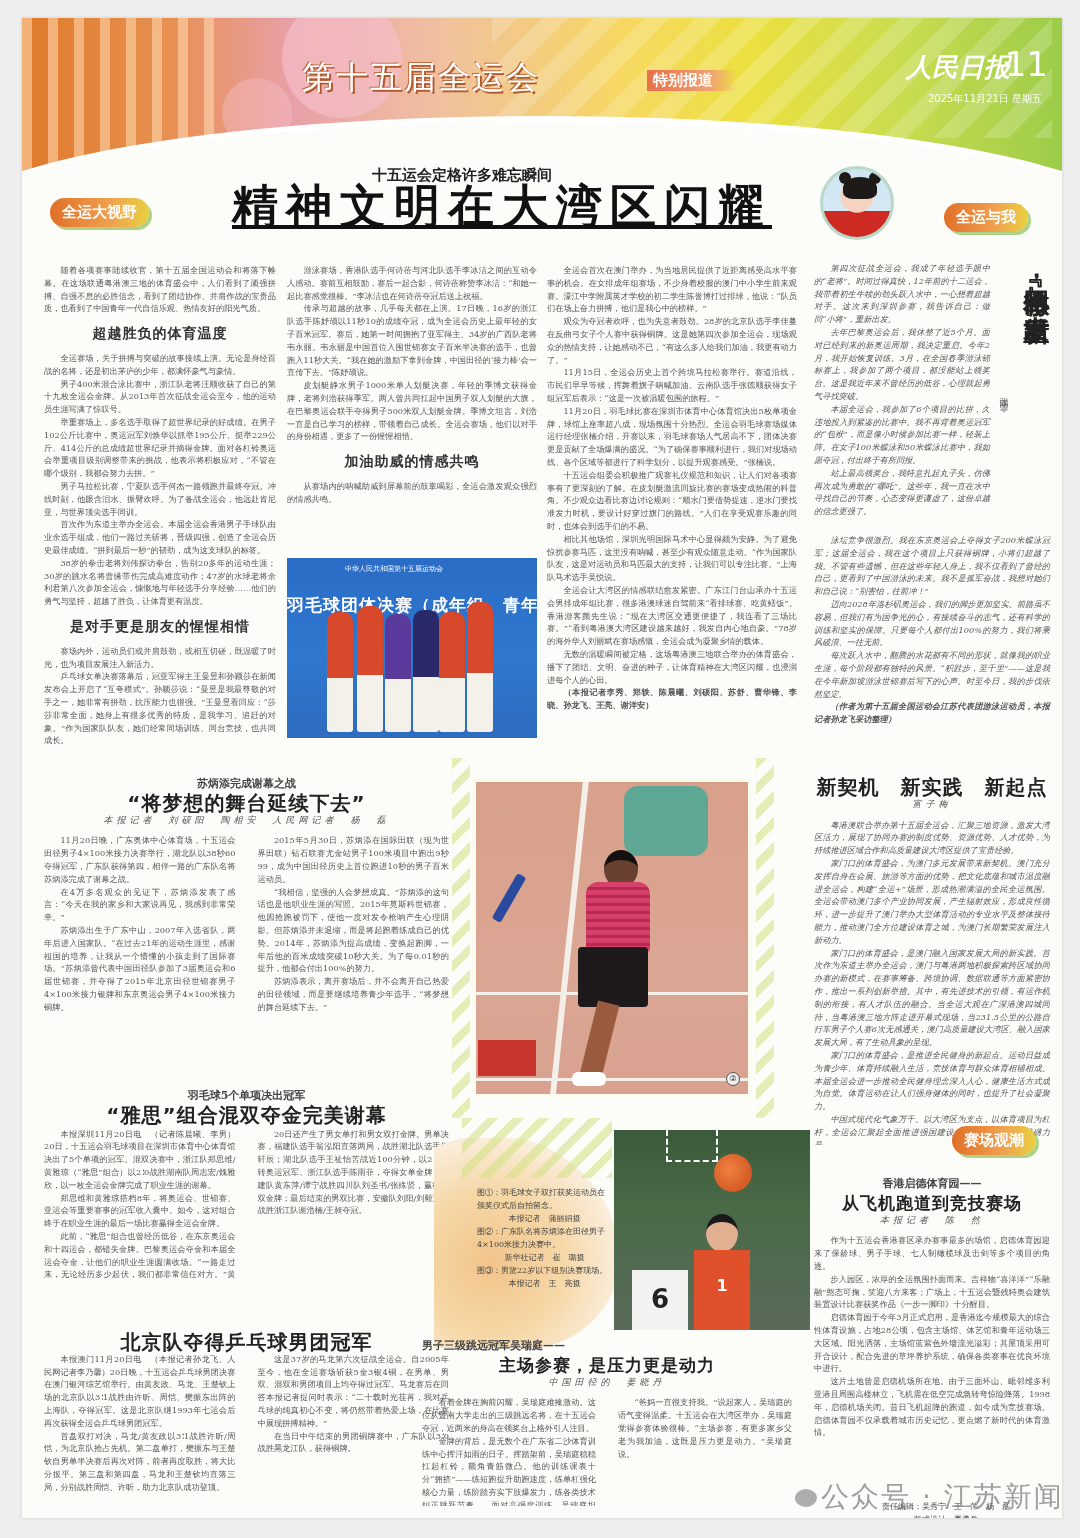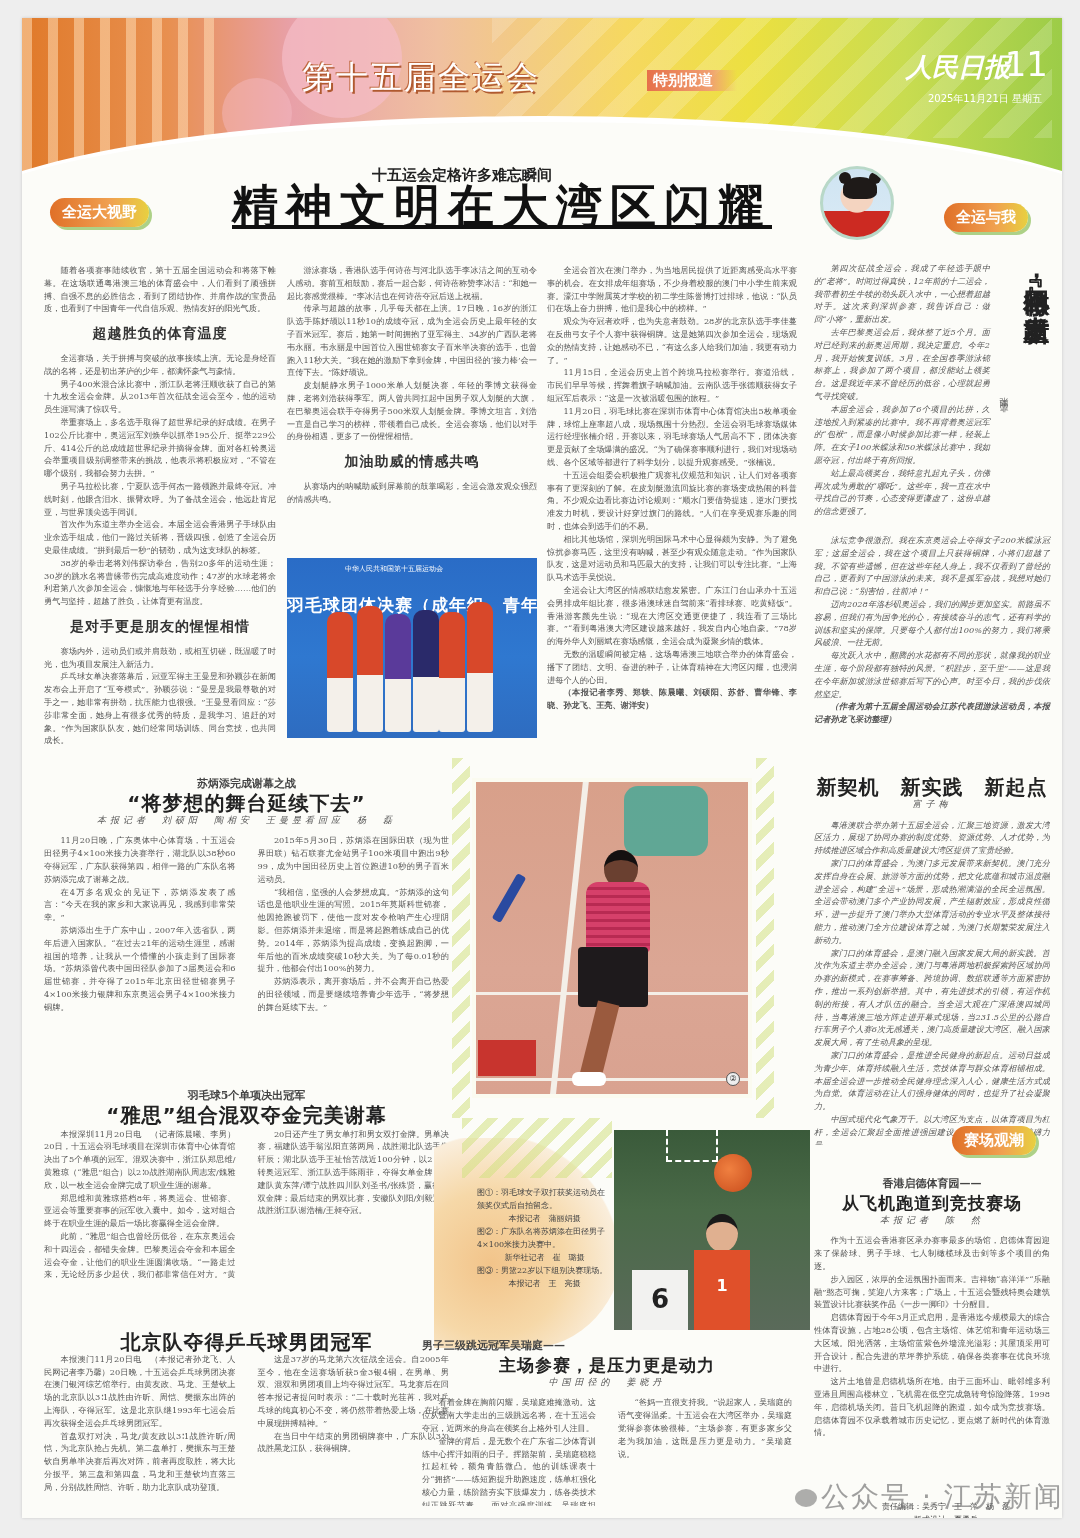--- a/index.html
+++ b/index.html
@@ -158,21 +158,21 @@
   <div class="col" style="left:792px;top:516px;width:236px;font-style:italic;">
     <p>泳坛竞争很激烈。我在东京奥运会上夺得女子200米蝶泳冠军；这届全运会，我在这个项目上只获得铜牌，小将们超越了我。不管有些遗憾，但在这些年轻人身上，我不仅看到了曾经的自己，更看到了中国游泳的未来。我不是孤军奋战，我想对她们和自己说：“别害怕，往前冲！”</p>
     <p>迈向2028年洛杉矶奥运会，我们的脚步更加坚实。前路虽不容易，但我们有为国争光的心，有接续奋斗的志气，还有科学的训练和坚实的保障。只要每个人都付出100%的努力，我们将乘风破浪、一往无前。</p>
     <p>每次跃入水中，翻腾的水花都有不同的形状，就像我的职业生涯，每个阶段都有独特的风景。“积跬步，至千里”——这是我在今年新加坡游泳世锦赛后写下的心声。时至今日，我的步伐依然坚定。</p>
     <p style="font-weight:bold;">（作者为第十五届全国运动会江苏代表团游泳运动员，本报记者孙龙飞采访整理）</p>
   </div>
 
   <div class="col" style="left:22px;top:760px;width:405px;">
     <div class="small-kicker">苏炳添完成谢幕之战</div>
     <div class="mid-title">“将梦想的舞台延续下去”</div>
-    <div class="byline">本报记者　刘硕阳　陶相安　王曼昱看回应　杨　磊</div>
+    <div class="byline">本报记者　刘硕阳　陶相安　人民网记者　杨　磊</div>
     <div class="two-col">
       <div>
         <p>11月20日晚，广东奥体中心体育场，十五运会田径男子4×100米接力决赛举行，湖北队以38秒60夺得冠军，广东队获得第四，相伴一路的广东队名将苏炳添完成了谢幕之战。</p>
         <p>在4万多名观众的见证下，苏炳添发表了感言：“今天在我的家乡和大家说再见，我感到非常荣幸。”</p>
         <p>苏炳添出生于广东中山，2007年入选省队，两年后进入国家队。“在过去21年的运动生涯里，感谢祖国的培养，让我从一个懵懂的小孩走到了国际赛场。”苏炳添曾代表中国田径队参加了3届奥运会和6届世锦赛，并夺得了2015年北京田径世锦赛男子4×100米接力银牌和东京奥运会男子4×100米接力铜牌。</p>
       </div>
       <div>
         <p>2015年5月30日，苏炳添在国际田联（现为世界田联）钻石联赛尤金站男子100米项目中跑出9秒99，成为中国田径历史上首位跑进10秒的男子百米运动员。</p>
         <p>“我相信，坚强的人会梦想成真。”苏炳添的这句话也是他职业生涯的写照。2015年莫斯科世锦赛，他因抢跑被罚下，使他一度对发令枪响产生心理阴影。但苏炳添并未退缩，而是将起跑着练成自己的优势。2014年，苏炳添为提高成绩，变换起跑脚，一年后他的百米成绩突破10秒大关。为了每0.01秒的提升，他都会付出100%的努力。</p>
         <p>苏炳添表示，离开赛场后，并不会离开自己热爱的田径领域，而是要继续培养青少年选手，“将梦想的舞台延续下去。”</p>

